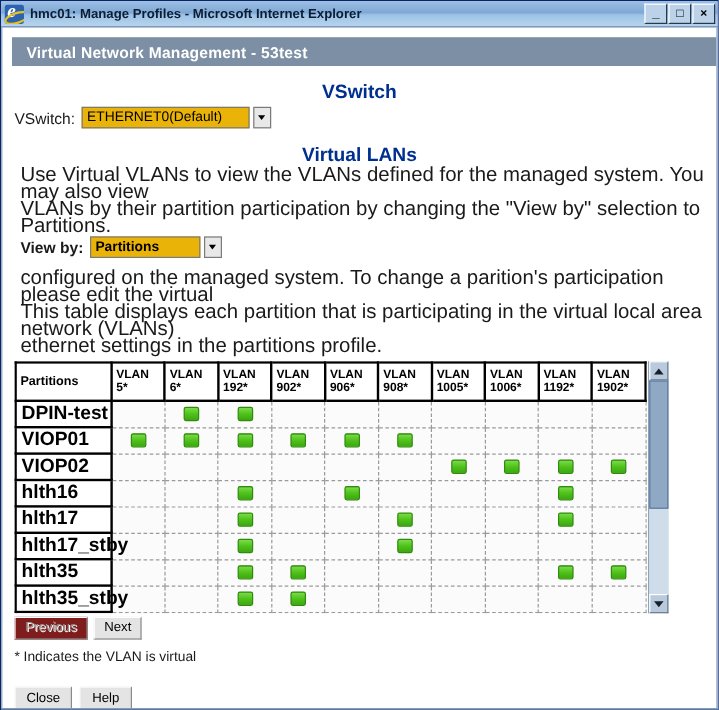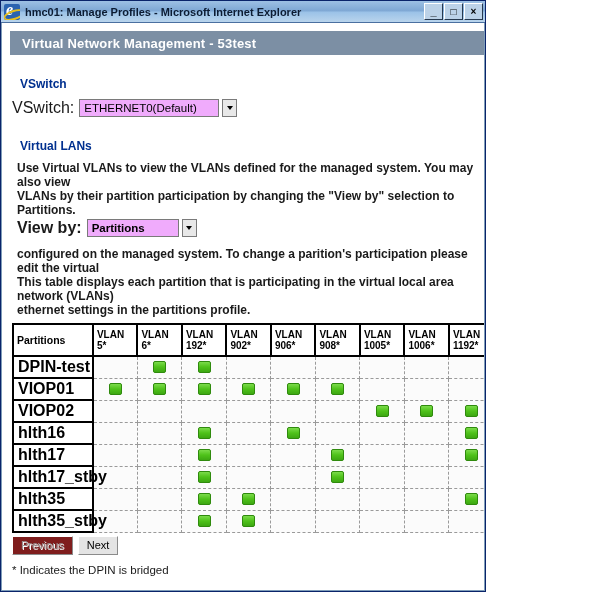--- a/index.html
+++ b/index.html
@@ -11,21 +11,21 @@
     width: 599px;
     height: 592px;
     font-family: "Liberation Sans", sans-serif;
     font-size: 11px;
     color: #000000;
     overflow: hidden;
   }
 
   
   .window {
-    width: 486px;
+    width: 599px;
     height: 592px;
     box-sizing: border-box;
     border: 1px solid #0a246a;
     background: #d6e3f0;
     display: flex;
     flex-direction: column;
   }
   .titlebar {
     height: 22px;
     flex: 0 0 22px;
@@ -120,49 +120,49 @@
     display: flex;
     align-items: center;
     padding-left: 12px;
     box-sizing: border-box;
     letter-spacing: 0.2px;
   }
 
   .sect-head {
     color: #00308f;
     font-weight: bold;
-    font-size: 12px;
-    margin: 8px;
+    font-size: 16px;
+    margin: 0;
+    text-align: center;
   }
   .body-text {
-    font-size: 12px;
+    font-size: 17px;
     color: #1a1a1a;
     line-height: 14px;
-    font-weight: bold;
   }
   .field-row {
     display: flex;
     align-items: center;
     margin-top: 2px;
   }
   .field-label {
-    font-size: 16px;
+    font-size: 13px;
     color: #1a1a1a;
     margin-right: 5px;
   }
 
   
   .combo {
     display: inline-flex;
     align-items: stretch;
     height: 18px;
   }
   .combo-text {
     border: 1px solid #7a7a7a;
-    background: #f0abfc;
+    background: #eab308;
     font-size: 11.5px;
     display: flex;
     align-items: center;
     padding: 0 4px;
     box-sizing: border-box;
     color: #000;
     white-space: nowrap;
   }
   .combo-arrow {
     width: 15px;
@@ -559,21 +559,21 @@
               <i></i>
             </div>
         </div>
       </div>
 
       <div class="btn-row">
         <button class="ui disabled">Previous</button>
         <button class="ui">Next</button>
       </div>
 
-      <div class="note">* Indicates the DPIN is bridged</div>
+      <div class="note">* Indicates the VLAN is virtual</div>
 
       <div class="footer-btns">
         <button class="ui">Close</button>
         <button class="ui">Help</button>
       </div>
 
     </div>
   </div>
 </div>
 

